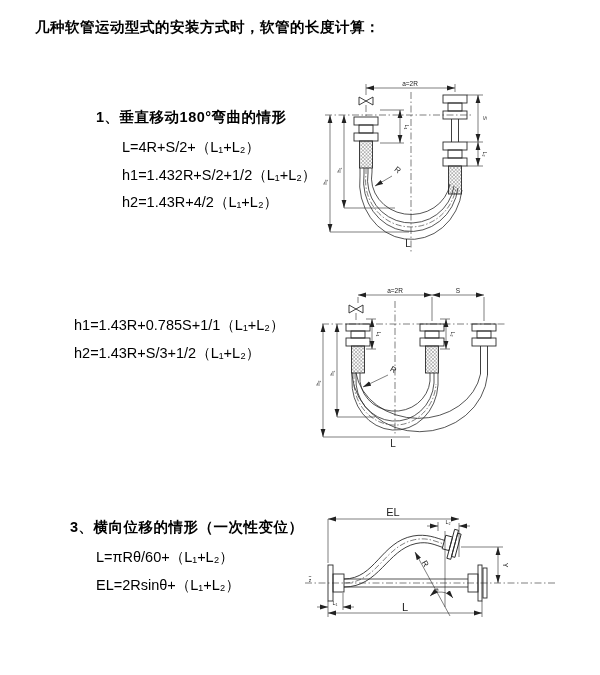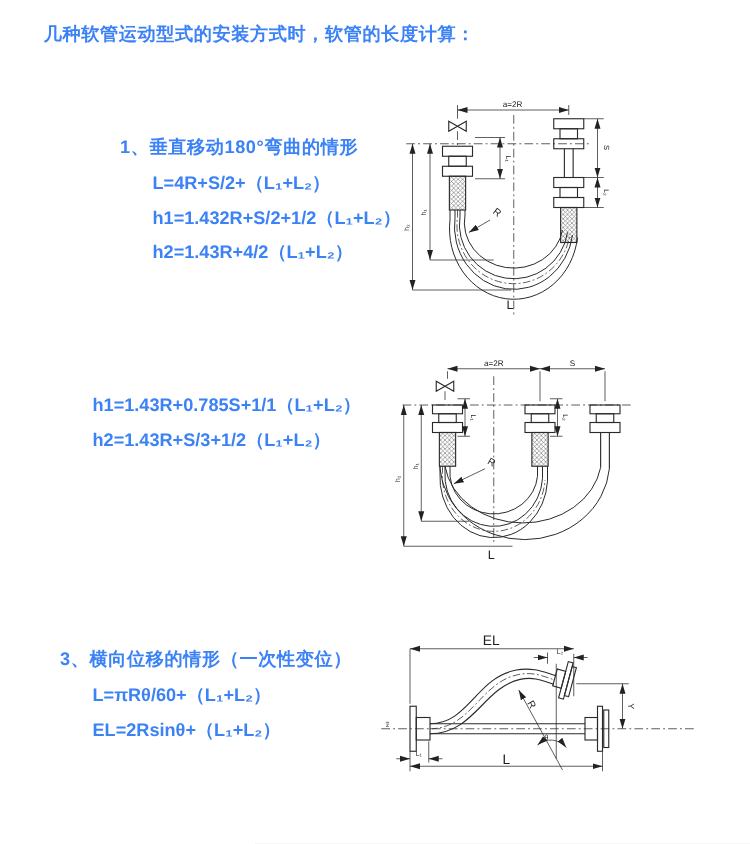--- a/index.html
+++ b/index.html
@@ -1,27 +1,27 @@
 <!DOCTYPE html>
 <html><head>
 <meta charset="utf-8">
 <style>
   html,body{margin:0;padding:0;background:#e8e8e8;}
   .page{
     position:relative;width:600px;height:675px;background:#ffffff;
-    font-family:"Liberation Sans",sans-serif;color:#3b82f6;overflow:hidden;
+    font-family:"Liberation Sans",sans-serif;color:#000000;overflow:hidden;
   }
   .title{
     position:absolute;left:35px;top:18px;margin:0;
     font-size:14.5px;font-weight:bold;letter-spacing:.5px;
   }
   .sec{position:absolute;left:48px;}
   .sec-heading{font-size:14.5px;font-weight:bold;letter-spacing:.5px;}
   .formulas{margin:7px 0 0 26px;}
-  .formula{font-size:14.5px;line-height:27.5px;white-space:nowrap;font-weight:700;}
+  .formula{font-size:14.5px;line-height:27.5px;white-space:nowrap;font-weight:400;}
   .diag{position:absolute;}
   .diag text{font-family:"Liberation Sans","DejaVu Sans",sans-serif;fill:#1c1c1c;}
 </style>
 </head>
 <body>
 
 <div class="page">
 
   <h1 class="title">几种软管运动型式的安装方式时，软管的长度计算：</h1>
 
@@ -34,21 +34,21 @@
     </div>
   </section>
 
   <section class="sec" style="top:305px;">
     <div class="formulas">
       <div class="formula">h1=1.43R+0.785S+1/1（L₁+L₂）</div>
       <div class="formula">h2=1.43R+S/3+1/2（L₁+L₂）</div>
     </div>
   </section>
 
-  <section class="sec" style="top:518px;">
+  <section class="sec" style="top:518px;margin-left:22px;">
     <div class="sec-heading">3、横向位移的情形（一次性变位）</div>
     <div class="formulas">
       <div class="formula">L=πRθ/60+（L₁+L₂）</div>
       <div class="formula">EL=2Rsinθ+（L₁+L₂）</div>
     </div>
   </section>
 
   <svg class="diag" style="left:300px;top:70px;" width="290" height="195" viewBox="0 0 290 195">
     <defs>
       <marker id="ar1" markerWidth="9" markerHeight="9" refX="8" refY="3" orient="auto-start-reverse" markerUnits="userSpaceOnUse">

